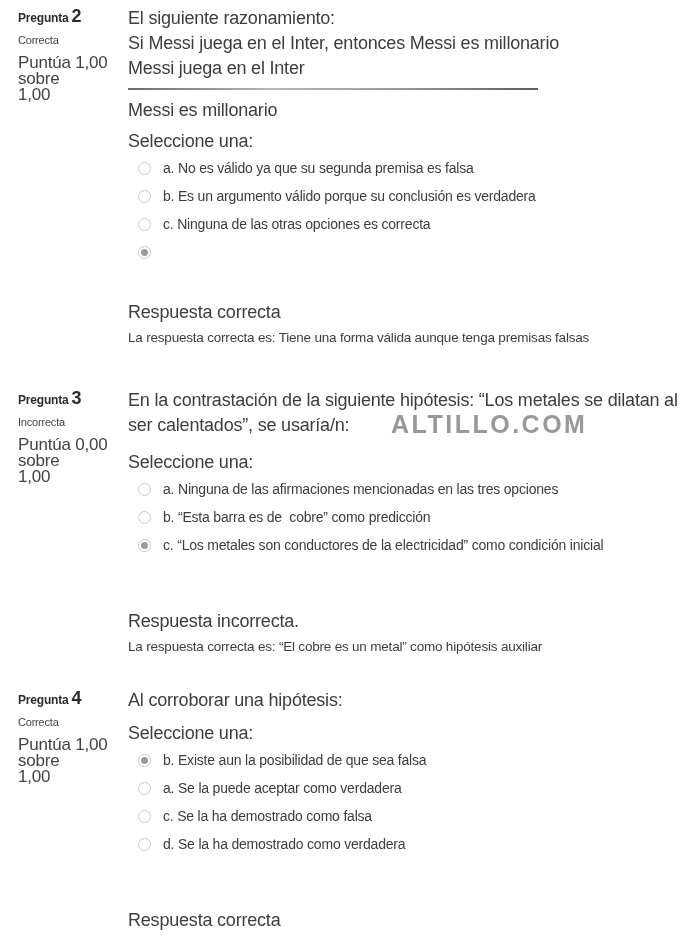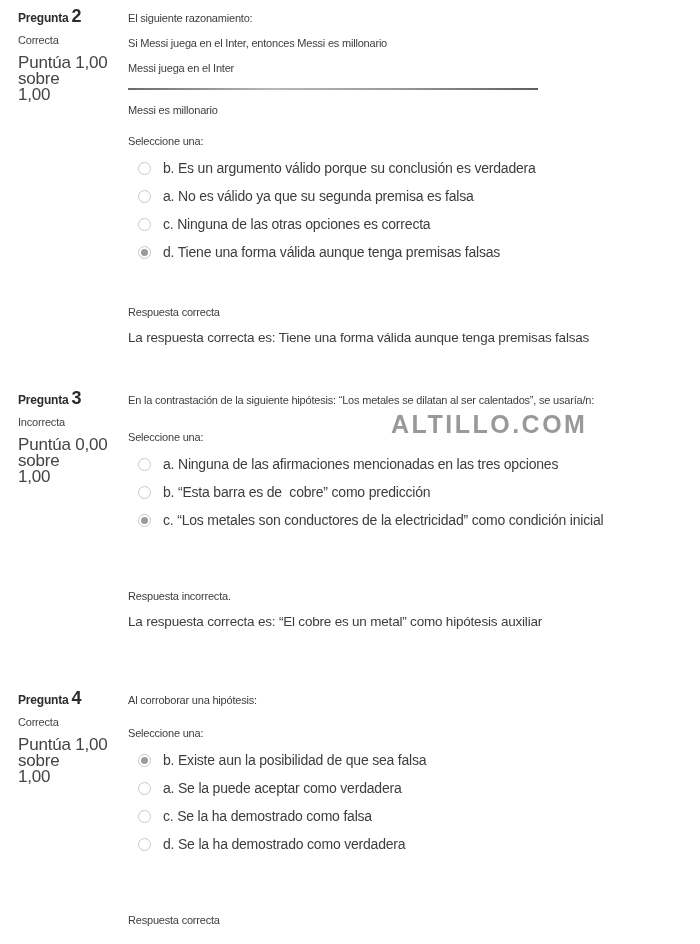--- a/index.html
+++ b/index.html
@@ -12,21 +12,21 @@
   .question{position:absolute;left:0;width:700px;}
   #q2{top:6px;} #q3{top:388px;} #q4{top:688px;}
 
   .qinfo{position:absolute;left:18px;top:0;width:102px;}
   .qnum{font-size:12px;font-weight:700;color:#2c2c2c;line-height:20px;white-space:nowrap;}
   .qnum .num{font-size:18px;}
   .qstate{font-size:11px;margin-top:6px;line-height:13px;color:#444;}
   .qgrade{font-size:17px;margin-top:8px;line-height:16px;color:#444;}
 
   .qcontent{position:absolute;left:128px;top:0;width:565px;}
-  .line{margin:0;font-size:11px;line-height:25px;}
+  .line{margin:0;font-size:18px;line-height:25px;}
   .divider{width:410px;height:2px;margin:7px 0 0 0;
     background:linear-gradient(to right,#6b6b6b,#b8b8b8 35%,#9a9a9a 65%,#5e5e5e);}
   .conclusion{margin-top:8px;}
   .select-label{margin-top:10px;}
   #q2 .select-label{margin-top:6px;}
   #q3 .select-label{margin-top:12px;}
   #q4 .select-label{margin-top:8px;}
   .option{display:flex;align-items:center;height:28px;font-size:14px;}
   .radio{width:13px;height:13px;box-sizing:border-box;border:1px solid #c9c9c9;
     border-radius:50%;margin:0 12px 0 10px;flex:0 0 auto;
@@ -58,35 +58,34 @@
   <div class="qcontent">
     <p class="line">El siguiente razonamiento:</p>
     <p class="line">Si Messi juega en el Inter, entonces Messi es millonario</p>
     <p class="line">Messi juega en el Inter</p>
     <div class="divider"></div>
     <p class="line conclusion">Messi es millonario</p>
     <p class="line select-label">Seleccione una:</p>
     <div class="options">
       <div class="option">
         <span class="radio"></span>
-        <span class="option-label">b. Es un argumento válido porque su conclusión es verdadera</span>
+        <span class="option-label">a. No es válido ya que su segunda premisa es falsa</span>
       </div>
       <div class="option">
         <span class="radio"></span>
-        <span class="option-label">a. No es válido ya que su segunda premisa es falsa</span>
+        <span class="option-label">b. Es un argumento válido porque su conclusión es verdadera</span>
       </div>
       <div class="option">
         <span class="radio"></span>
         <span class="option-label">c. Ninguna de las otras opciones es correcta</span>
       </div>
       <div class="option">
         <span class="radio">
             <span class="dot"></span>
           </span>
-        <span class="option-label">d. Tiene una forma válida aunque tenga premisas falsas</span>
       </div>
     </div>
     <p class="line feedback-title">Respuesta correcta</p>
     <p class="feedback-text">La respuesta correcta es: Tiene una forma válida aunque tenga premisas falsas</p>
   </div>
 </section>
 
 <section class="question" id="q3">
   <div class="qinfo">
     <div class="qnum"><span>Pregunta</span> <span class="num">3</span></div>

